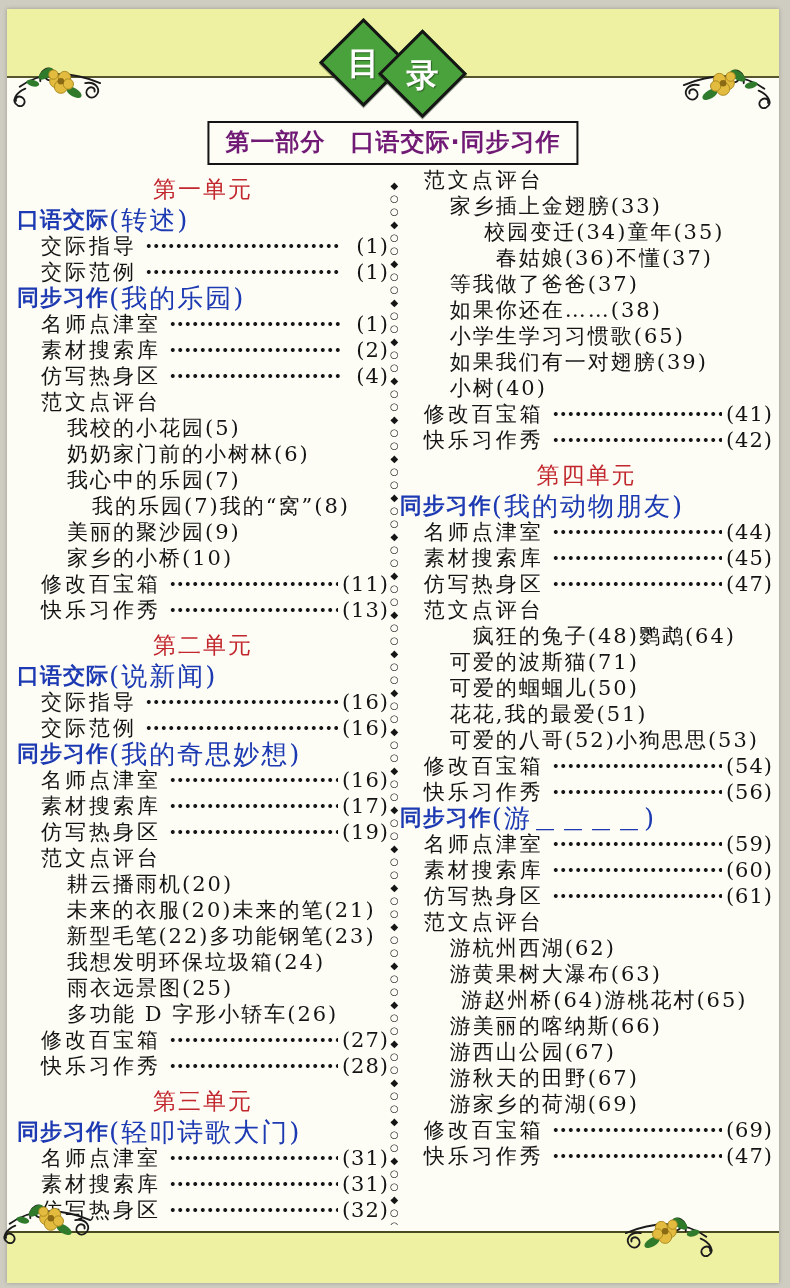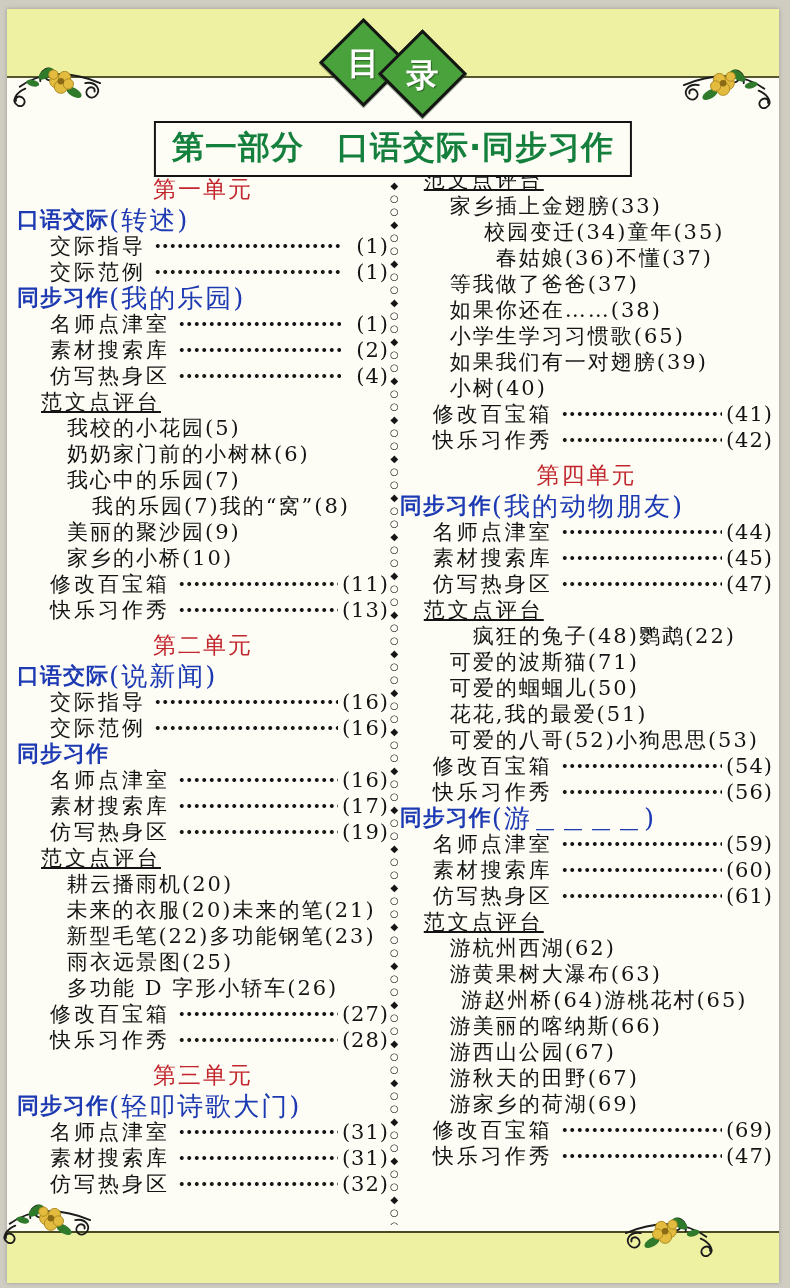--- a/index.html
+++ b/index.html
@@ -33,21 +33,21 @@
     transform:rotate(-45deg);color:#ffffff;font-weight:bold;
     font-size:32px;line-height:1;text-shadow:1px 1px 1px #00000066;
   }
 
   
   #part-header{
     position:absolute;top:112px;left:50%;transform:translateX(-50%);
     border:2.5px solid #141414;background:#fdfdf6;
     padding:3px 16px 5px 16px;z-index:4;white-space:nowrap;
   }
-  #part-header span{font-size:32px;font-weight:bold;color:#15803d;letter-spacing:1px;}
+  #part-header span{font-size:24px;font-weight:bold;color:#701a75;letter-spacing:1px;}
 
   
   #columns{position:absolute;top:158px;left:10px;right:6px;bottom:58px;display:flex;}
   .col{width:372px;display:flex;flex-direction:column;}
   #col-right{flex:1;width:auto;}
   #divider{
     width:16px;display:flex;flex-direction:column;align-items:center;
     font-size:10px;line-height:13px;color:#151515;overflow:hidden;
     padding-top:12px;
   }
@@ -58,28 +58,28 @@
     font-family:"DejaVu Serif",serif;}
   .row.unit{
     height:28px;margin:8px 0 4px 0;justify-content:center;
     font-family:"DejaVu Sans",sans-serif;
     color:var(--unit_red);font-weight:normal;font-size:23px;letter-spacing:2px;
   }
   .row.section{font-family:"DejaVu Sans",sans-serif;}
   .sec-label{color:var(--heading_blue);font-weight:bold;font-size:22px;letter-spacing:1px;}
   .sec-note{color:var(--heading_blue);font-size:26px;font-family:"DejaVu Serif",serif;letter-spacing:2px;}
   .row.dotted{padding-left:24px;}
-  .row .lbl{letter-spacing:3px;margin-left:9px;}
+  .row .lbl{letter-spacing:3px;}
   .row .dots{
     flex:1;height:22px;margin:0 4px 0 8px;
     background-image:radial-gradient(circle,#161616 1.7px,transparent 2.2px);
     background-size:7.5px 22px;background-position:0 center;background-repeat:repeat-x;
   }
   .row .pg{min-width:44px;text-align:right;letter-spacing:1px;}
-  .row.plain.ind1{padding-left:24px;letter-spacing:3px;text-decoration:underline;}
+  .row.plain.ind1{padding-left:24px;letter-spacing:3px;}
   .row.plain.ind2{padding-left:50px;letter-spacing:2px;}
   .row.pair{padding-left:50px;padding-right:14px;justify-content:center;letter-spacing:2px;}
 
   
   .flower{position:absolute;z-index:6;width:96px;height:58px;}
   .flower.mirror{transform:scaleX(-1);}
   #flower-tl{left:4px;top:46px;}
   #flower-tr{right:6px;top:48px;}
   #flower-bl{left:-6px;top:1183px;}
   #flower-br{right:64px;top:1196px;}
@@ -171,20 +171,21 @@
           <span class="dots"></span>
           <span class="pg">(16)</span>
         </div>
         <div class="row dotted">
           <span class="lbl">交际范例</span>
           <span class="dots"></span>
           <span class="pg">(16)</span>
         </div>
         <div class="row section">
           <span class="sec-label">同步习作</span>
+          <span class="sec-note">(我的奇思妙想)</span>
         </div>
         <div class="row dotted">
           <span class="lbl">名师点津室</span>
           <span class="dots"></span>
           <span class="pg">(16)</span>
         </div>
         <div class="row dotted">
           <span class="lbl">素材搜索库</span>
           <span class="dots"></span>
           <span class="pg">(17)</span>
@@ -197,20 +198,21 @@
         <div class="row plain ind1">范文点评台</div>
         <div class="row plain ind2">耕云播雨机(20)</div>
         <div class="row pair">
           <span>未来的衣服(20)</span>
           <span>未来的笔(21)</span>
         </div>
         <div class="row pair">
           <span>新型毛笔(22)</span>
           <span>多功能钢笔(23)</span>
         </div>
+        <div class="row plain ind2">我想发明环保垃圾箱(24)</div>
         <div class="row plain ind2">雨衣远景图(25)</div>
         <div class="row plain ind2">多功能 D 字形小轿车(26)</div>
         <div class="row dotted">
           <span class="lbl">修改百宝箱</span>
           <span class="dots"></span>
           <span class="pg">(27)</span>
         </div>
         <div class="row dotted">
           <span class="lbl">快乐习作秀</span>
           <span class="dots"></span>
@@ -362,21 +364,21 @@
           <span class="pg">(45)</span>
         </div>
         <div class="row dotted">
           <span class="lbl">仿写热身区</span>
           <span class="dots"></span>
           <span class="pg">(47)</span>
         </div>
         <div class="row plain ind1">范文点评台</div>
         <div class="row pair">
           <span>疯狂的兔子(48)</span>
-          <span>鹦鹉(22)</span>
+          <span>鹦鹉(64)</span>
         </div>
         <div class="row plain ind2">可爱的波斯猫(71)</div>
         <div class="row plain ind2">可爱的蝈蝈儿(50)</div>
         <div class="row plain ind2">花花,我的最爱(51)</div>
         <div class="row pair">
           <span>可爱的八哥(52)</span>
           <span>小狗思思(53)</span>
         </div>
         <div class="row dotted">
           <span class="lbl">修改百宝箱</span>

